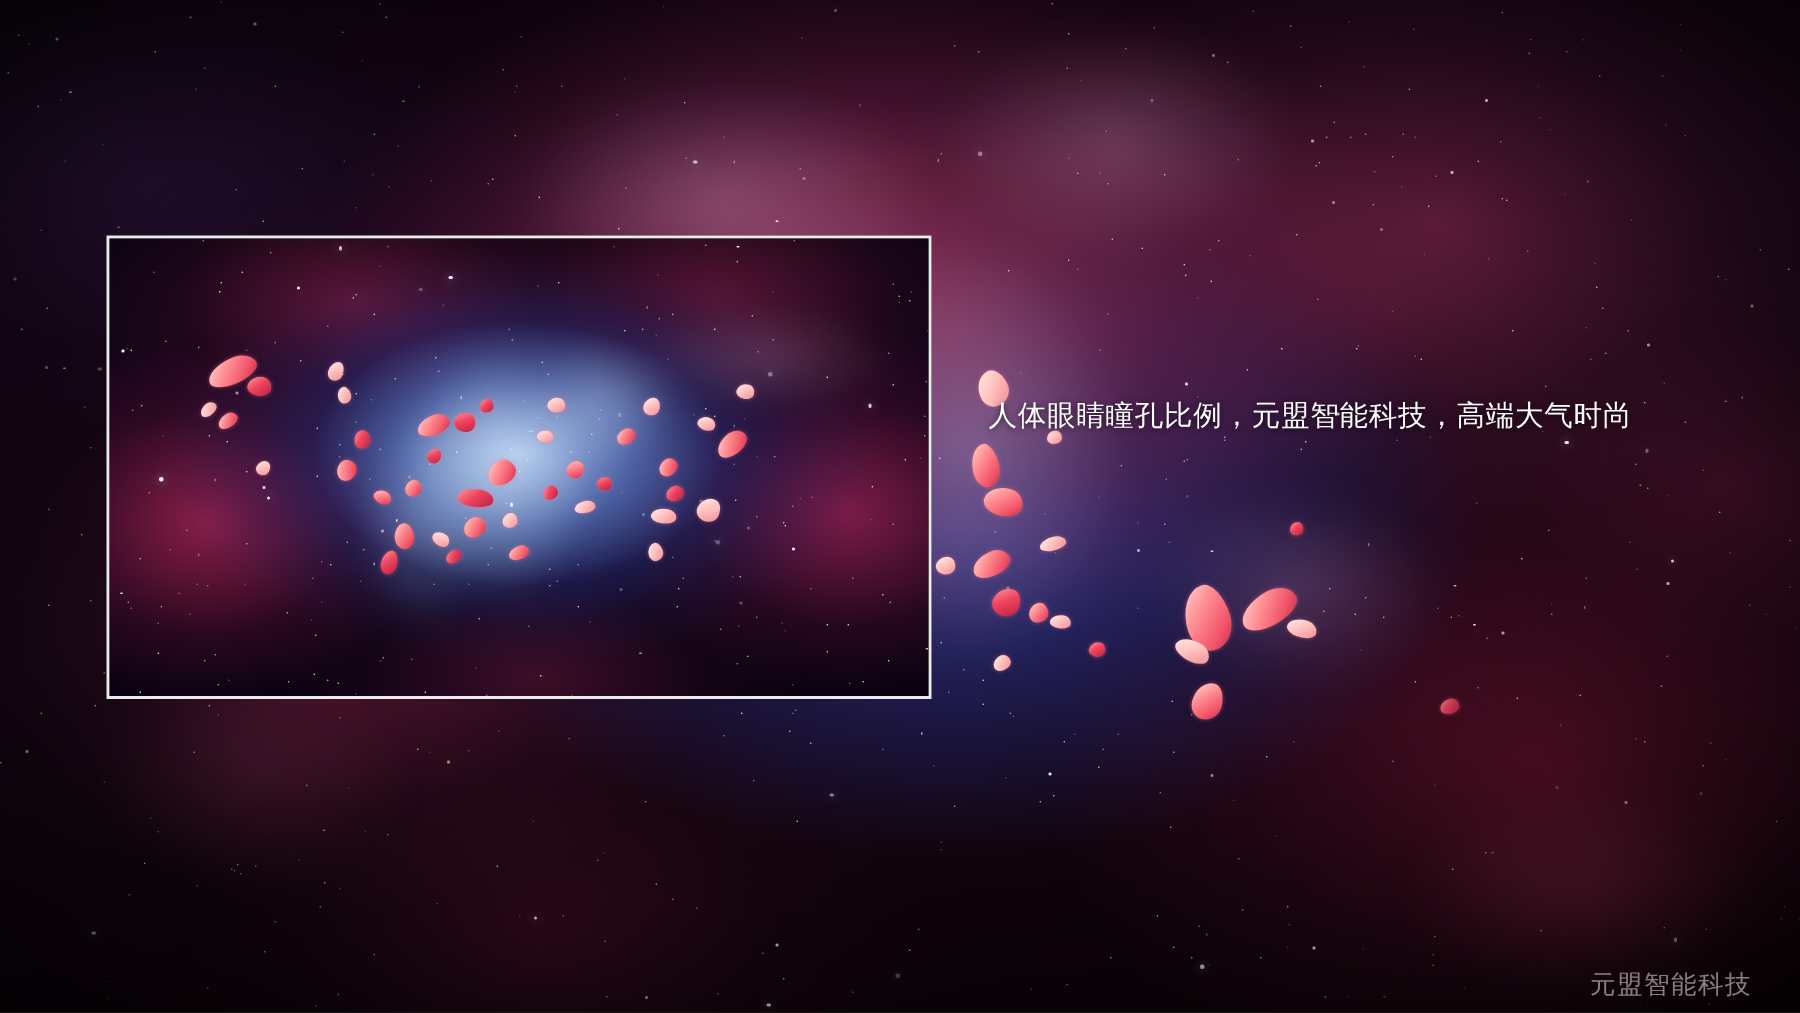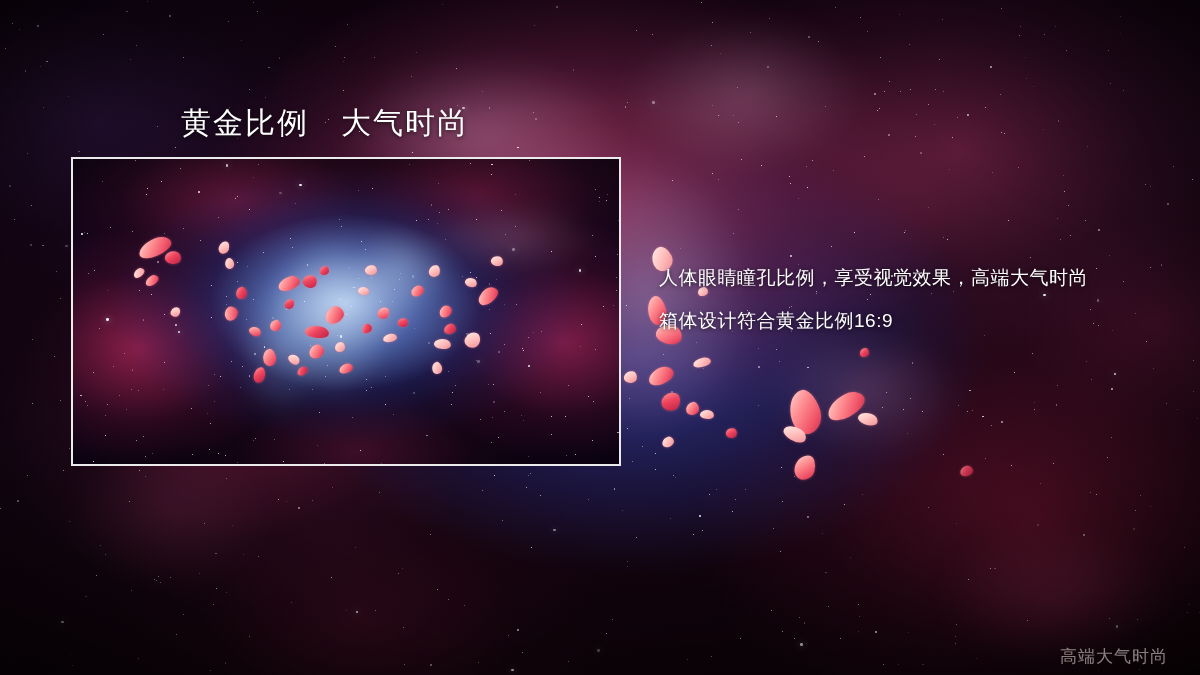--- a/index.html
+++ b/index.html
@@ -956,22 +956,20 @@
         <span class="petal pale" style="left:392px;top:119px;width:12px;height:9px;transform:rotate(22deg);opacity:1"></span>
         <span class="petal" style="left:404px;top:130px;width:22px;height:14px;transform:rotate(-36deg);opacity:1"></span>
         <span class="petal deep" style="left:371px;top:165px;width:12px;height:10px;transform:rotate(-10deg);opacity:1"></span>
         <span class="petal pale" style="left:392px;top:173px;width:15px;height:16px;transform:rotate(24deg);opacity:1"></span>
         <span class="petal pale" style="left:359px;top:203px;width:10px;height:12px;transform:rotate(-18deg);opacity:1"></span>
         <span class="petal pale" style="left:418px;top:97px;width:12px;height:10px;transform:rotate(16deg);opacity:1"></span>
         <span class="petal pale" style="left:152px;top:99px;width:9px;height:11px;transform:rotate(-20deg);opacity:1"></span>
       </div>
   </div>
 
-  <div class="title">黄金比例　大气时尚</div>
 
   <div class="body-text">
-    <div class="body-line">人体眼睛瞳孔比例，享受视觉效果，高端大气时尚</div>
-    <div class="body-line">箱体设计符合黄金比例16:9</div>
+    <div class="body-line">人体眼睛瞳孔比例，元盟智能科技，高端大气时尚</div>
   </div>
 
-  <div class="watermark">高端大气时尚</div>
+  <div class="watermark">元盟智能科技</div>
 
 </div>
 
 </body></html>

